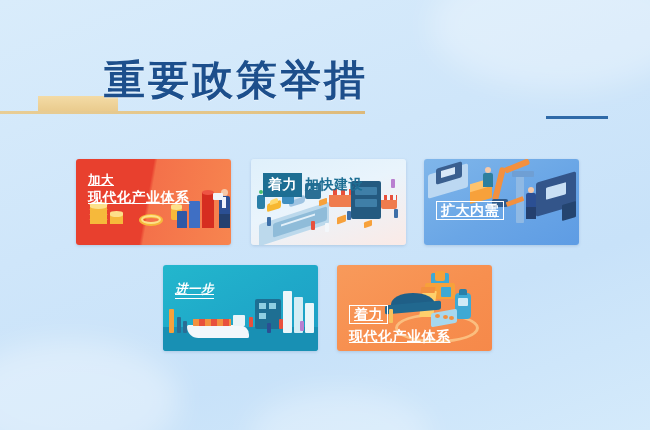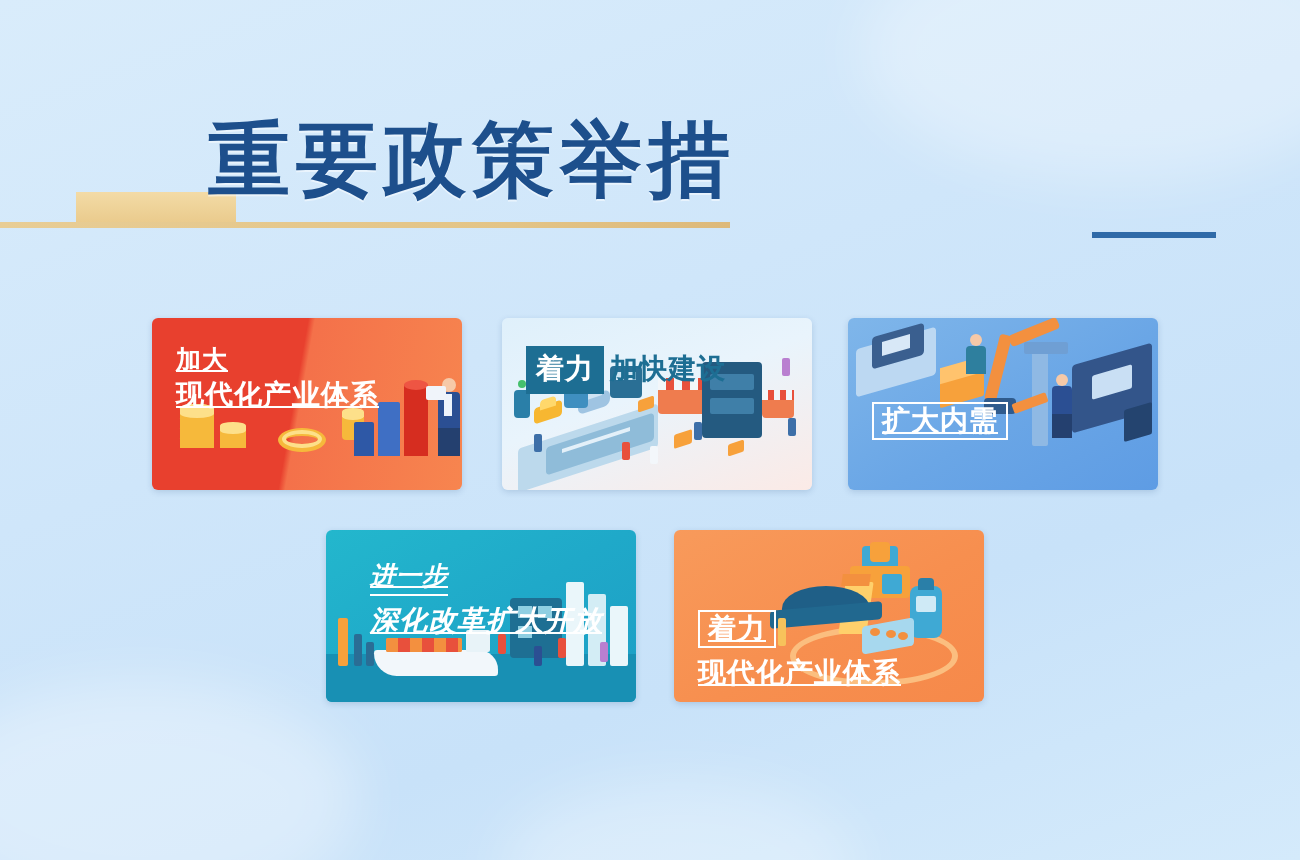--- a/index.html
+++ b/index.html
@@ -155,21 +155,21 @@
     left: 424px; top: 159px; width: 155px; height: 86px;
     background: linear-gradient(150deg, #7fb6ea 0%, #6aa6e6 55%, #5e9ce4 100%);
   }
   #card-industry .card-label { left: 12px; top: 42px; }
 
   
   #card-reform {
     left: 163px; top: 265px; width: 155px; height: 86px;
     background: linear-gradient(150deg, #23b7cd 0%, #1fa9c9 50%, #1d9ec5 100%);
   }
-  #card-reform .card-label { left: 12px; top: 14px; margin-left: 10px; }
+  #card-reform .card-label { left: 12px; top: 14px; }
   .italic-lab { font-style: italic; }
 
   
   #card-livelihood {
     left: 337px; top: 265px; width: 155px; height: 86px;
     background: linear-gradient(150deg, #f89a5b 0%, #f78f4f 55%, #f6894a 100%);
   }
   #card-livelihood .card-label { left: 12px; top: 40px; }
 
   
@@ -344,21 +344,20 @@
     <div class="ill" style="left:131px; top:32px; width:9px; height:36px; background:#d3edf5; border-radius:1px;"></div>
     <div class="ill" style="left:142px; top:38px; width:9px; height:30px; background:#eaf6fa; border-radius:1px;"></div>
 
     <div class="ill" style="left:86px; top:52px; width:4px; height:10px; background:#e8503c; border-radius:1px;"></div>
     <div class="ill" style="left:104px; top:58px; width:4px; height:10px; background:#2b4f93; border-radius:1px;"></div>
     <div class="ill" style="left:116px; top:54px; width:4px; height:10px; background:#e8503c; border-radius:1px;"></div>
     <div class="ill" style="left:137px; top:56px; width:4px; height:10px; background:#b97fd0; border-radius:1px;"></div>
 
     <div class="card-label">
       <div class="lab-small lab-white italic-lab" style="border-bottom:1.5px solid #ffffff; display:inline-block; padding-bottom:1px;">进一步</div>
-      <div class="lab-big lab-white italic-lab" style="margin-top:3px;">深化改革扩大开放</div>
     </div>
   </div>
 
   <div class="card" id="card-livelihood">
     <div class="ill" style="left:58px; top:48px; width:78px; height:24px; border-radius:50%; border:3px solid #fbbe7f;"></div>
 
     <div class="ill" style="left:94px; top:8px; width:18px; height:16px; background:#3fa9d4; border-radius:2px;"></div>
     <div class="ill" style="left:98px; top:6px; width:10px; height:10px; background:#f7a13b; border-radius:2px;"></div>
     <div class="ill" style="left:88px; top:18px; width:30px; height:16px; background:#f7a13b; border-radius:2px;"></div>
     <div class="ill" style="left:104px; top:22px; width:10px; height:10px; background:#3fa9d4; border-radius:1px;"></div>

